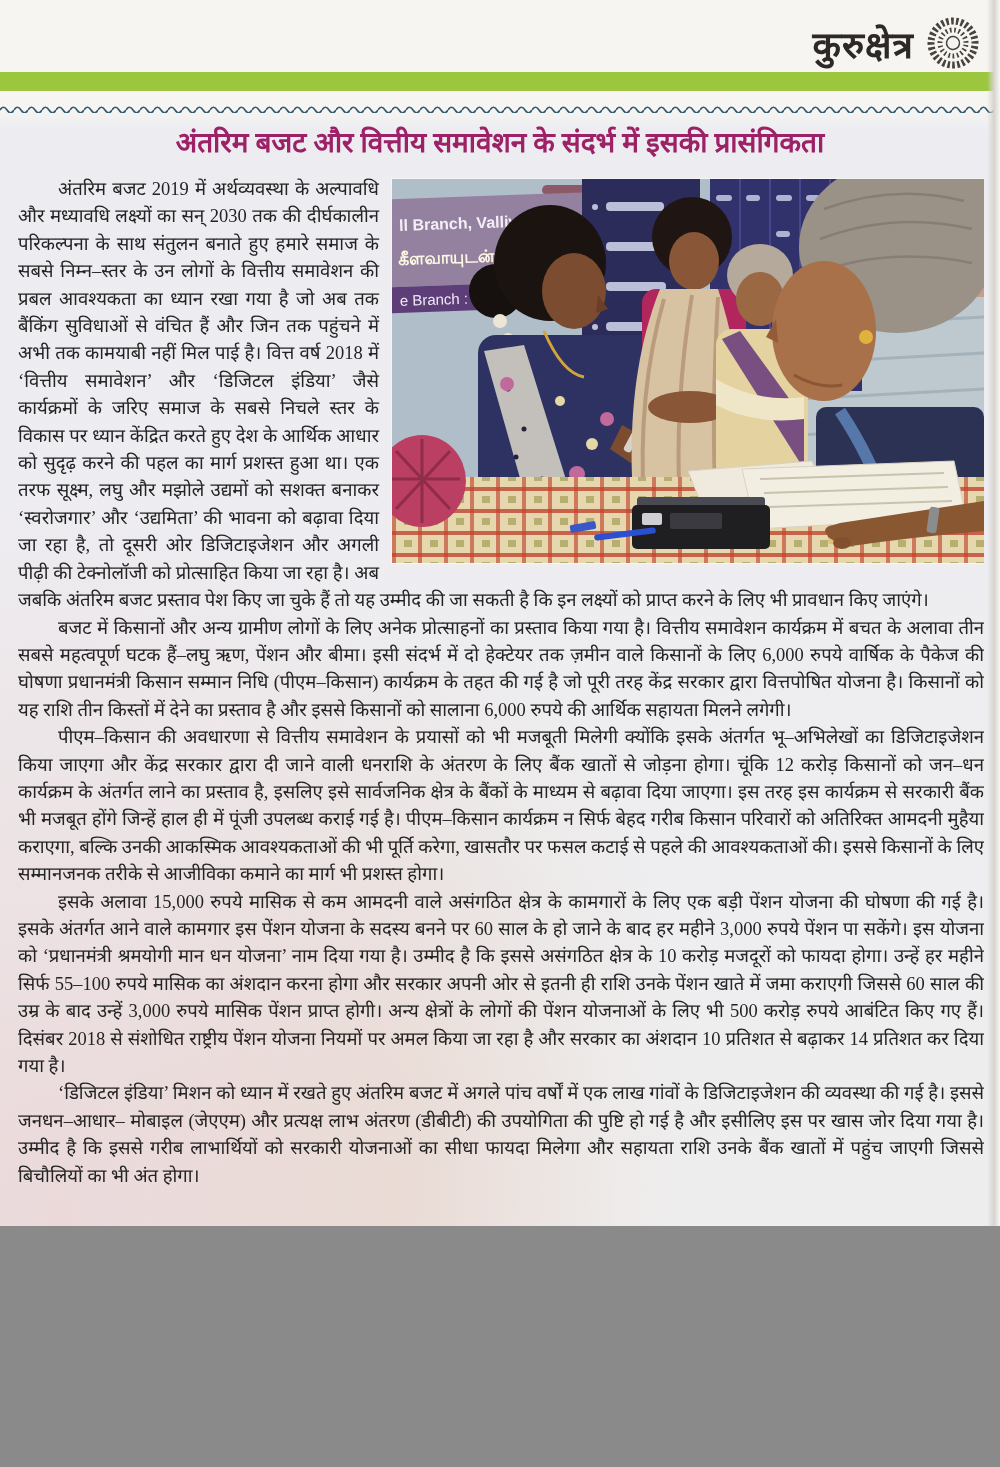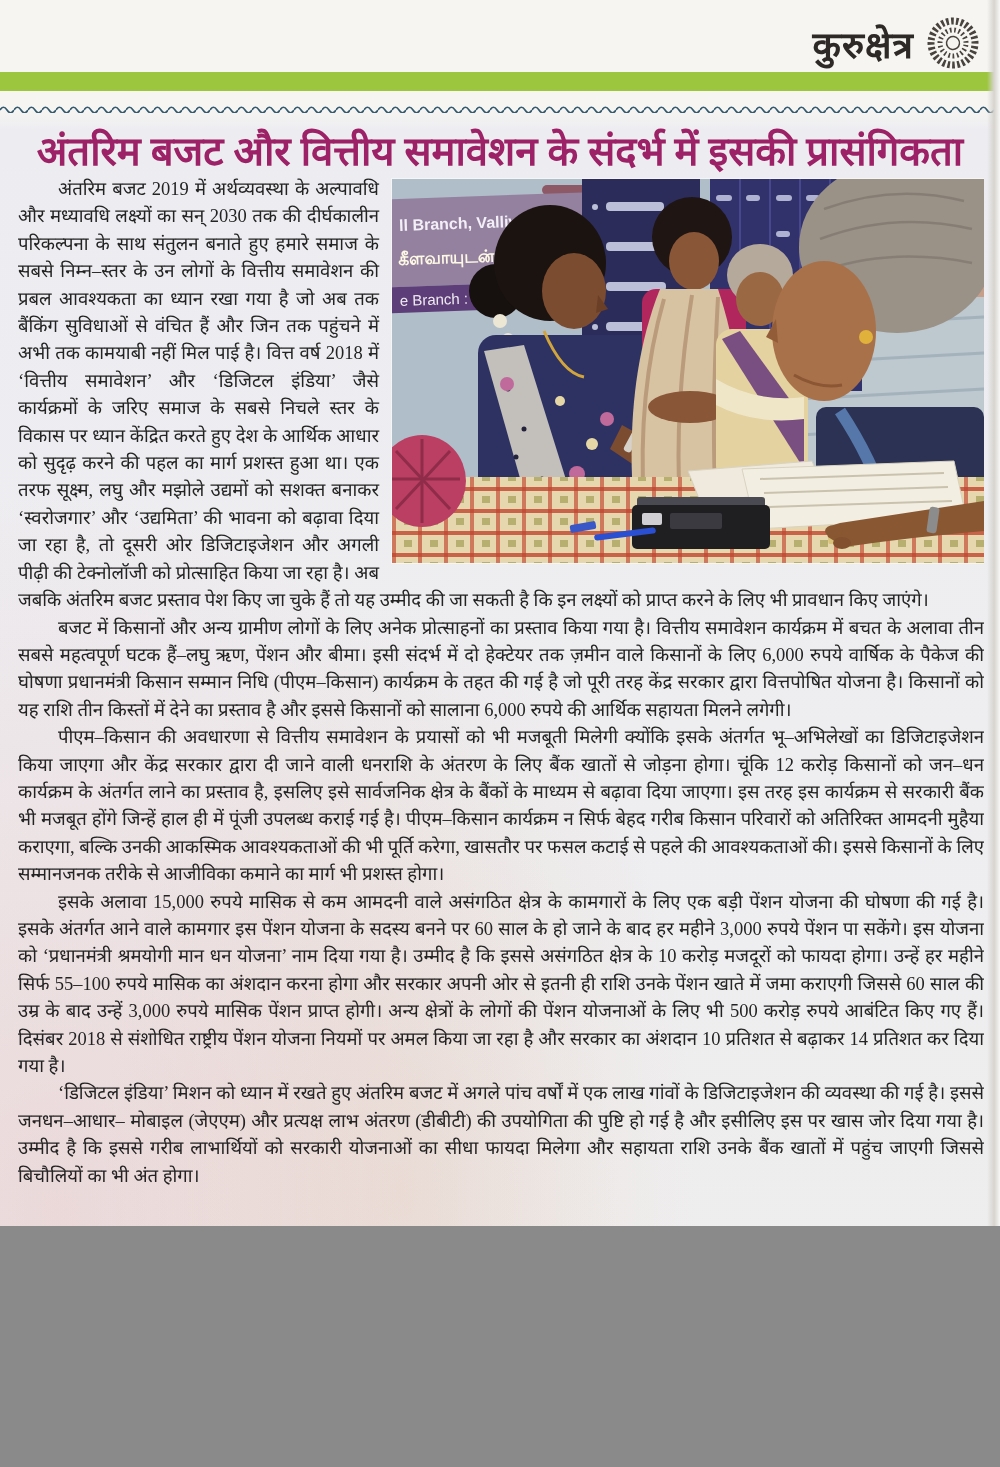--- a/index.html
+++ b/index.html
@@ -16,21 +16,21 @@
   
   .masthead{position:absolute;top:14px;right:20px;display:flex;align-items:center;gap:12px;}
   .logo-text{font-size:37px;font-weight:bold;color:#2d2926;letter-spacing:1px;}
   .emblem{width:54px;height:58px;transform:rotate(8deg);}
   .green-bar{position:absolute;top:72px;left:0;width:1000px;height:19px;background:#9cc63e;}
   .wave{position:absolute;left:0;width:1000px;height:10px;}
   .wave-top{top:103px;}
   .wave-bottom{top:1390px;}
   
   .page-title{position:absolute;top:122px;left:0;width:100%;text-align:center;
-    font-size:40px;font-weight:bold;color:#9c2166;margin:0;}
+    font-size:28px;font-weight:bold;color:#9c2166;margin:0;}
   
   .article{position:absolute;top:176px;left:18px;width:966px;height:1210px;overflow:hidden;
     font-size:18.5px;line-height:27.4px;text-align:justify;}
   .article p{margin:0;text-indent:40px;}
   figure.photo{float:right;width:592px;height:384px;margin:3px 0 10px 13px;padding:0;
     outline:1px solid rgba(255,255,255,.7);box-shadow:0 0 0 1px rgba(0,0,0,.06);}
   figure.photo svg{display:block;}
   
   .page-badge{position:absolute;left:50%;transform:translateX(-50%);top:1403px;
     width:44px;height:50px;border-radius:50%;border:3px solid #8cb14b;

